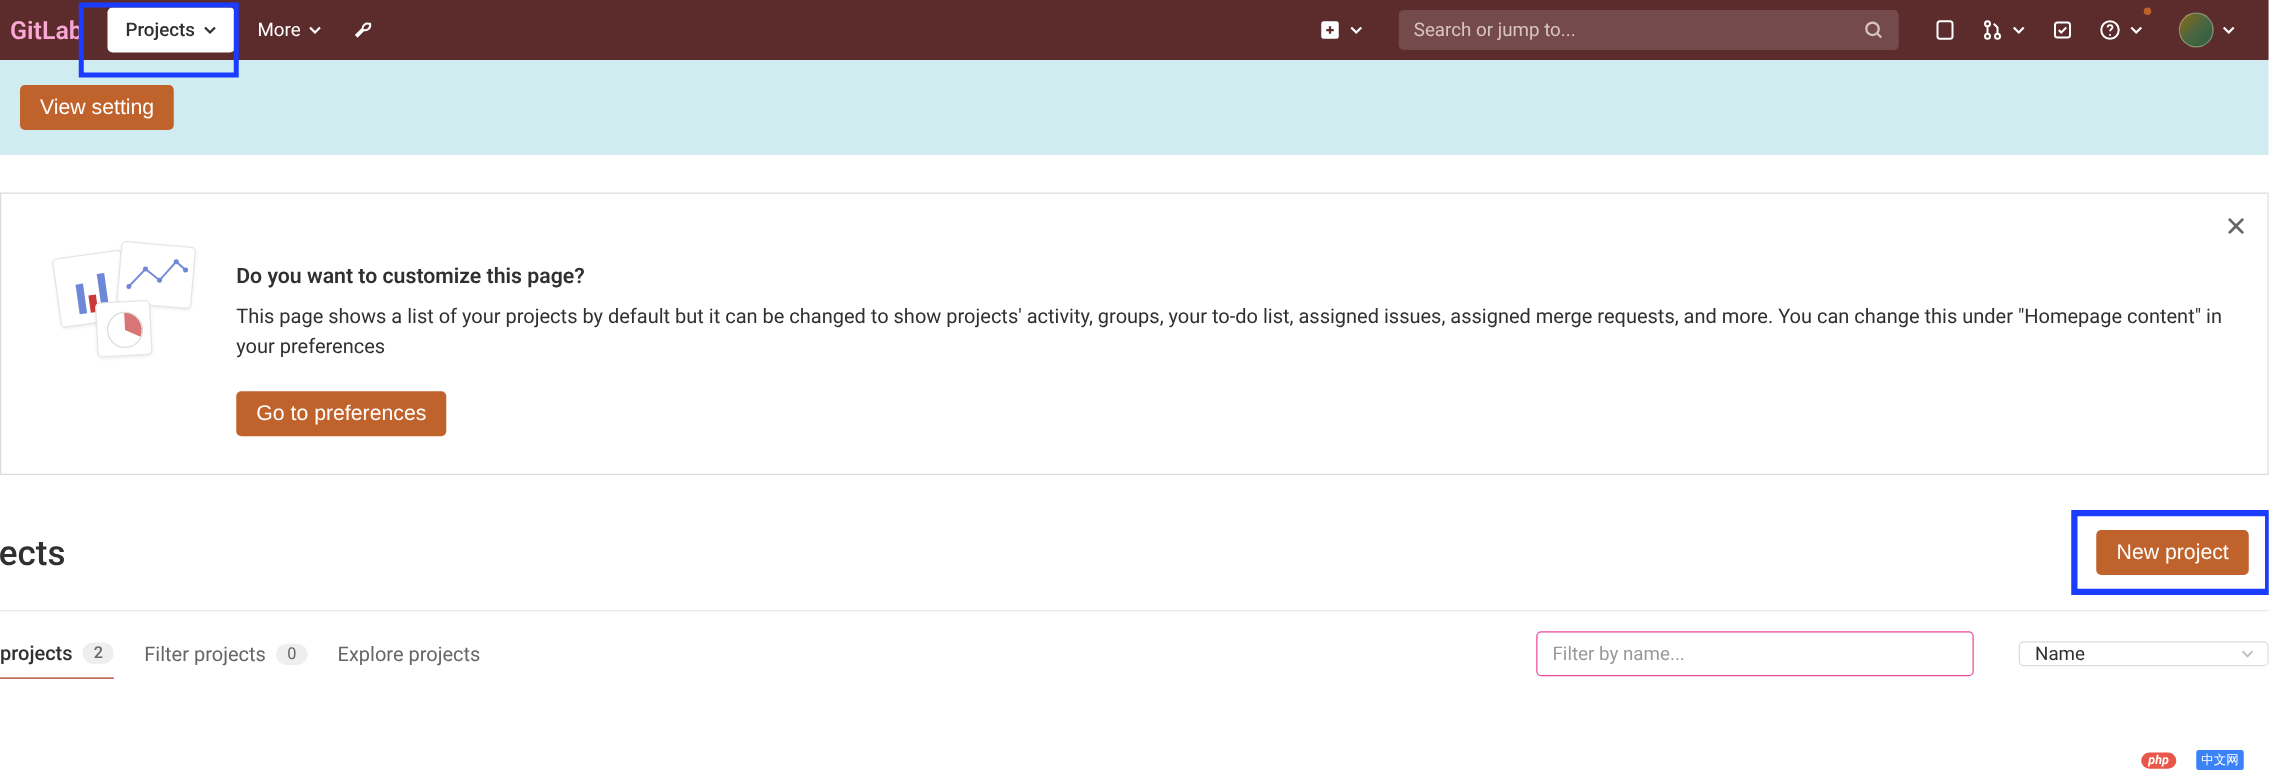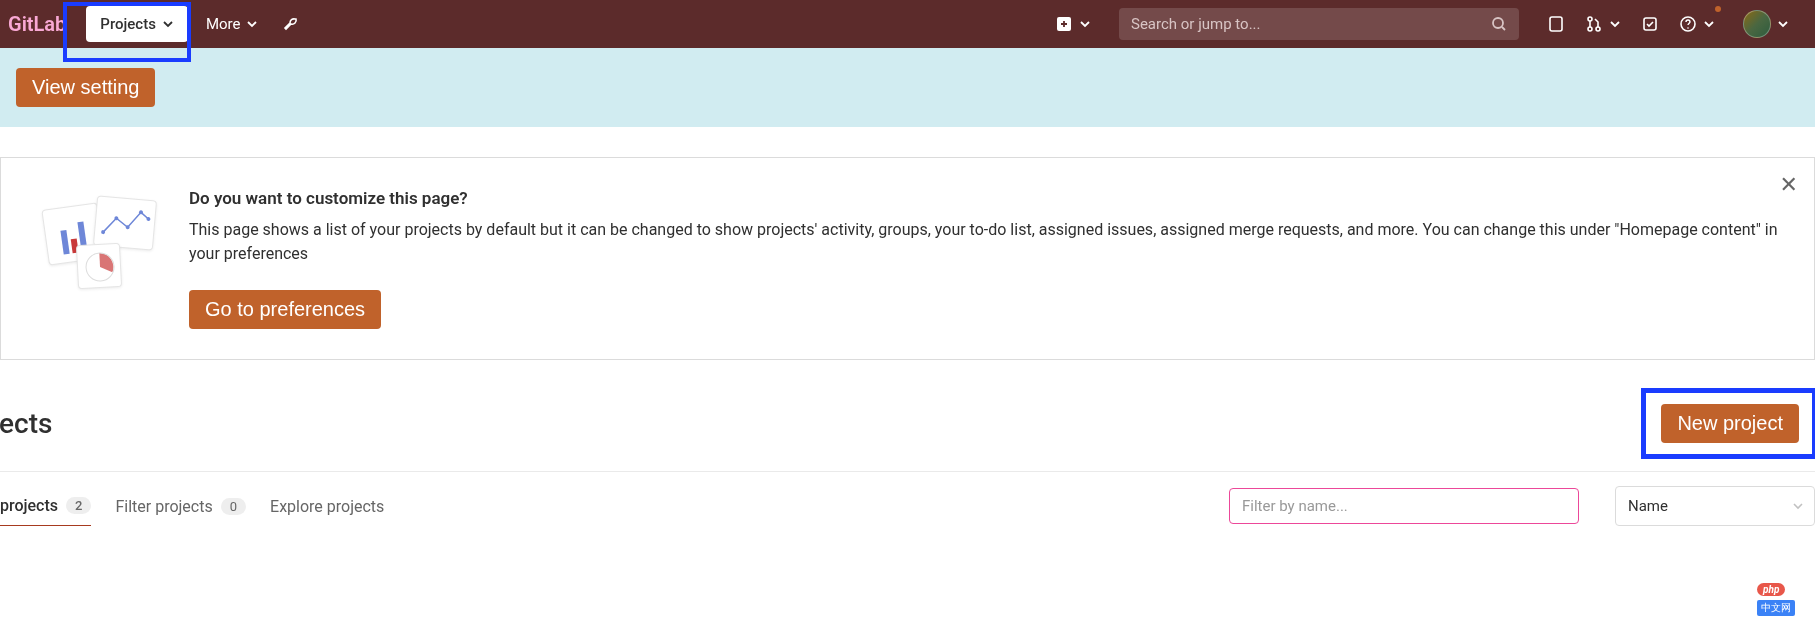--- a/index.html
+++ b/index.html
@@ -15,47 +15,47 @@
     .search-input-text { flex: 1; font-size: 15px; color: #d8c4c4; }
     .chev { margin-left: 6px; }
     .avatar { width: 28px; height: 28px; border-radius: 50%; background: linear-gradient(135deg, #8b6914, #4a6741, #2e5c3f); margin-left: 8px; border: 1px solid rgba(255,255,255,0.3); }
     .badge-dot { position: relative; }
     .badge-dot::after { content: ''; position: absolute; top: 6px; right: 4px; width: 6px; height: 6px; background: #c0622b; border-radius: 50%; }
     
     .highlight-box-1 { position: absolute; top: 2px; left: 63px; width: 128px; height: 60px; border: 4px solid #1a3cff; pointer-events: none; z-index: 10; }
     .highlight-box-2 { position: absolute; border: 5px solid #1a3cff; pointer-events: none; z-index: 10; }
     
     .banner { background: #d1ecf1; padding: 20px 16px; }
-    .btn { display: inline-block; padding: 8px 16px; border-radius: 4px; cursor: pointer; font-size: 20px; border: none; }
+    .btn { display: inline-block; padding: 8px 16px; border-radius: 4px; cursor: pointer; font-size: 17px; border: none; }
     .btn-orange { background: #c0622b; color: #fff; }
     
     .customize { border: 1px solid #dbdbdb; display: flex; align-items: flex-start; padding: 30px 24px 30px 16px; margin-top: 30px; position: relative; }
     .cust-img { width: 160px; flex-shrink: 0; position: relative; height: 110px; }
     .cust-card { position: absolute; background: #fff; border: 1px solid #e5e5e5; border-radius: 4px; box-shadow: 0 1px 3px rgba(0,0,0,0.08); }
     .card-bar { width: 56px; height: 56px; top: 18px; left: 28px; transform: rotate(-8deg); display:flex; align-items:flex-end; justify-content:center; gap:3px; padding:8px; }
     .card-line { width: 60px; height: 50px; top: 10px; left: 78px; transform: rotate(5deg); }
     .card-pie { width: 44px; height: 44px; top: 56px; left: 60px; transform: rotate(-3deg); }
     .cust-text { flex: 1; margin-left: 12px; }
-    .cust-title { font-size: 17px; font-weight: 600; margin-bottom: 10px; }
+    .cust-title { font-size: 17px; font-weight: 600; margin-bottom: 10px; margin-top: 26px; }
     .cust-desc { font-size: 16px; line-height: 1.5; color: #303030; margin-bottom: 24px; }
     .close-x { position: absolute; top: 14px; right: 16px; font-size: 22px; cursor: pointer; color: #666; }
     
     .heading-row { display: flex; align-items: center; justify-content: space-between; padding: 36px 8px 20px 0; border-bottom: 1px solid #eaeaea; position: relative; }
     .page-heading { font-size: 28px; font-weight: 500; margin-left: -8px; }
     .new-proj-wrap { position: relative; padding: 8px; }
     
     .tabs-row { display: flex; align-items: center; padding: 14px 0 0 0; gap: 24px; }
     .tab { display: flex; align-items: center; padding: 10px 0; cursor: pointer; font-size: 16px; color: #666; position: relative; }
     .tab.active { color: #303030; font-weight: 500; border-bottom: 2px solid #a73a1f; margin-bottom: -1px; }
     .tab .count { background: #eee; border-radius: 10px; padding: 1px 9px; margin-left: 8px; font-size: 13px; color: #666; }
     .tabs-spacer { flex: 1; }
     .filter-input { border: 1px solid #ec4899; border-radius: 4px; height: 36px; padding: 0 12px; font-size: 15px; width: 350px; color: #999; display:flex; align-items:center; }
-    .sort-select { border: 1px solid #dbdbdb; border-radius: 4px; height: 40px; padding: 0 28px 0 12px; font-size: 15px; width: 200px; display: flex; align-items: center; justify-content: space-between; cursor: pointer; margin-left: 12px; position: relative; }
-
-    .watermark { position: absolute; right: 20px; bottom: 4px; display:flex; align-items:flex-start; gap:4px; font-size: 11px; flex-direction: column; }
+    .sort-select { border: 1px solid #dbdbdb; border-radius: 4px; height: 20px; padding: 0 28px 0 12px; font-size: 15px; width: 200px; display: flex; align-items: center; justify-content: space-between; cursor: pointer; margin-left: 12px; position: relative; }
+
+    .watermark { position: absolute; right: 20px; bottom: 4px; display:flex; align-items:center; gap:16px; font-size: 11px; }
     .watermark-php { background: #e8574a; color:#fff; padding: 1px 6px; border-radius: 8px; font-weight:bold; font-size:10px; font-style: italic; }
     .watermark-cn { background: #3b82f6; color:#fff; padding: 1px 4px; border-radius: 2px; font-size:10px; }
     svg { display: block; }
   </style>
 </head>
 <body>
 
 <div class="highlight-box-1"></div>
 
 <div class="navbar">

